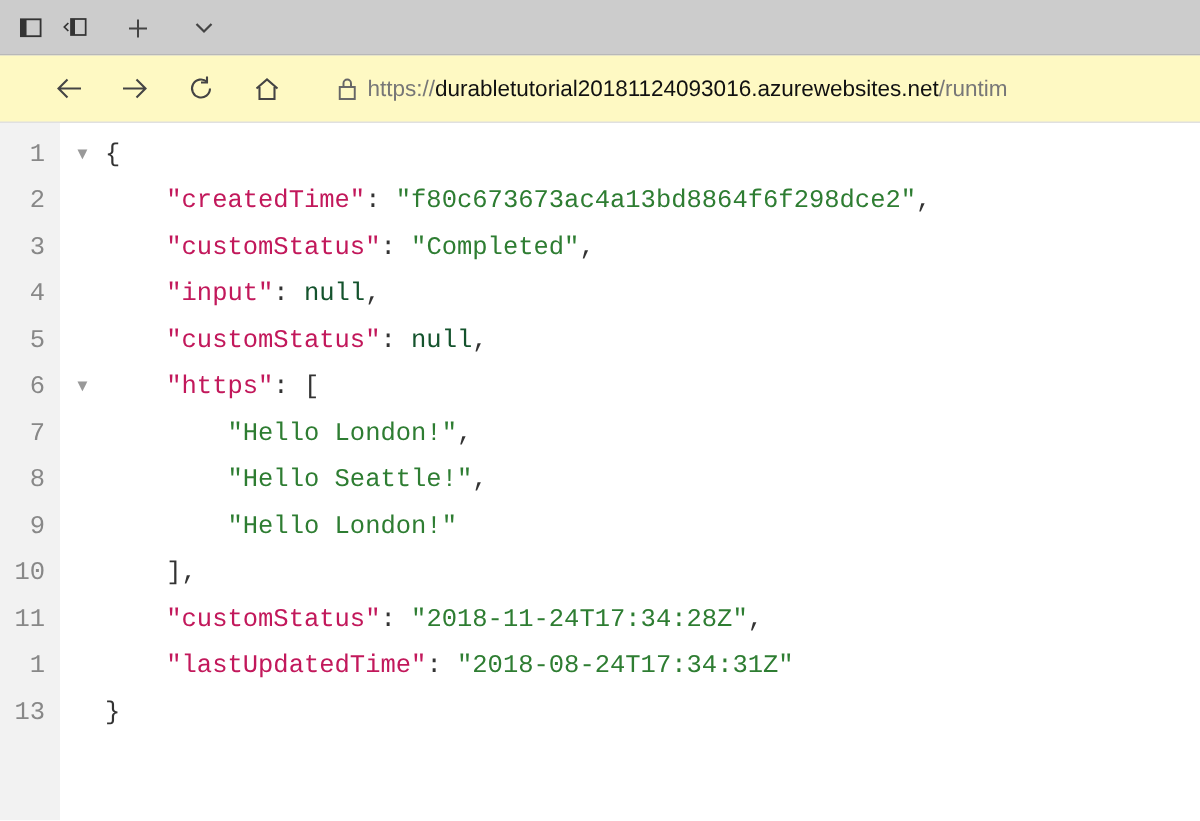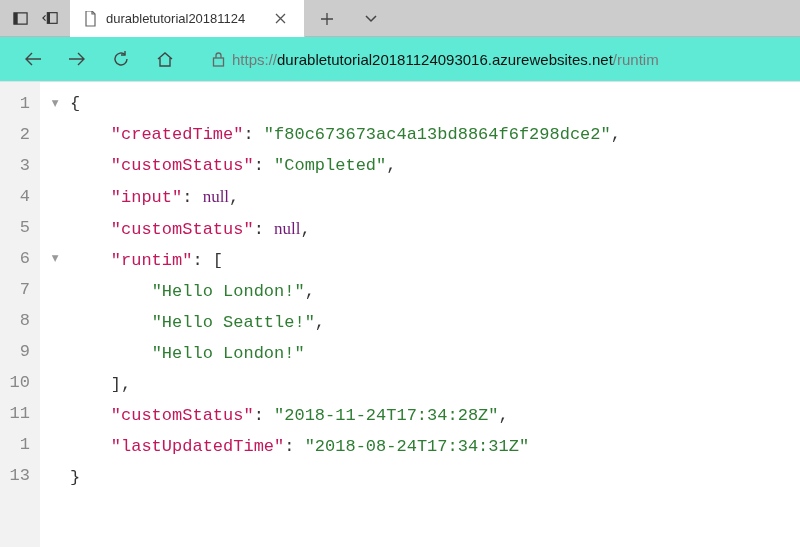--- a/index.html
+++ b/index.html
@@ -74,24 +74,24 @@
       height: 37px;
       display: flex;
       align-items: center;
       justify-content: center;
       color: #444;
     }
     .toolbar {
       height: 45px;
       display: flex;
       align-items: center;
-      padding: 0 12px;
+      padding: 0 25px;
       gap: 2px;
       border-bottom: 1px solid #e0e0e0;
-      background: #5eead4;
+      background: #fef9c3;
     }
     .nav-btn {
       width: 42px;
       height: 40px;
       display: flex;
       align-items: center;
       justify-content: center;
       color: #444;
     }
     .addr-wrap {
@@ -144,21 +144,21 @@
       height: 31px;
       line-height: 31px;
     }
     .code {
       padding: 6px 0;
       white-space: pre;
       color: #333;
     }
     .key { color: #c2185b; }
     .str { color: #2e7d32; }
-    .nul { color: #701a75; font-family: Liberation Serif, serif; }
+    .nul { color: #14532d; }
     .punct { color: #333; }
   </style>
 </head>
 <body>
 
 <div class="titlebar">
   <div class="titlebar-icons">
     <div class="titlebar-icon">
       <svg width="15" height="15" viewBox="0 0 16 16">
           <rect x="1" y="2" width="14" height="12" fill="none" stroke="#333" stroke-width="1.3"></rect>
@@ -166,34 +166,20 @@
         </svg>
     </div>
     <div class="titlebar-icon">
       <svg width="16" height="14" viewBox="0 0 18 14">
           <rect x="6" y="1" width="11" height="12" fill="none" stroke="#333" stroke-width="1.3"></rect>
           <rect x="6" y="1" width="3" height="12" fill="#333"></rect>
           <path d="M4 4 L1 7 L4 10" fill="none" stroke="#333" stroke-width="1.3"></path>
         </svg>
     </div>
   </div>
-  <div class="tab">
-    <span class="tab-favicon">
-      <svg width="13" height="16" viewBox="0 0 13 16">
-          <path d="M2 0h6l3 3v12H2z" fill="none" stroke="#666" stroke-width="1.2"></path>
-          <path d="M8 0v3h3" fill="none" stroke="#666" stroke-width="1.2"></path>
-        </svg>
-    </span>
-    <span class="tab-title">durabletutorial20181124</span>
-    <span class="tab-close">
-      <svg width="11" height="11" viewBox="0 0 11 11">
-          <path d="M1 1l9 9M10 1l-9 9" stroke="#555" stroke-width="1.3"></path>
-        </svg>
-    </span>
-  </div>
   <div class="newtab">
     <svg width="14" height="14" viewBox="0 0 14 14">
         <path d="M7 1v12M1 7h12" stroke="#444" stroke-width="1.3"></path>
       </svg>
   </div>
   <div class="tabdrop">
     <svg width="14" height="10" viewBox="0 0 14 10">
         <path d="M2 2l5 5 5-5" fill="none" stroke="#444" stroke-width="1.5"></path>
       </svg>
   </div>
@@ -261,21 +247,21 @@
     <span class="tri"></span>
     <span class="tri"></span>
     <span class="tri"></span>
     <span class="tri"></span>
   </div>
   <div class="code"><span class="punct">{</span>
     <span class="key">"<span>createdTime</span>"</span><span class="punct">: </span><span class="str">"<span>f80c673673ac4a13bd8864f6f298dce2</span>"</span><span class="punct">,</span>
     <span class="key">"<span>customStatus</span>"</span><span class="punct">: </span><span class="str">"<span>Completed</span>"</span><span class="punct">,</span>
     <span class="key">"<span>input</span>"</span><span class="punct">: </span><span class="nul">null</span><span class="punct">,</span>
     <span class="key">"<span>customStatus</span>"</span><span class="punct">: </span><span class="nul">null</span><span class="punct">,</span>
-    <span class="key">"<span>runtim</span>"</span><span class="punct">: [</span>
+    <span class="key">"<span>https</span>"</span><span class="punct">: [</span>
         <span class="str">"<span>Hello London!</span>"</span><span class="punct">,</span>
         <span class="str">"<span>Hello Seattle!</span>"</span><span class="punct">,</span>
         <span class="str">"<span>Hello London!</span>"</span>
     <span class="punct">],</span>
     <span class="key">"<span>customStatus</span>"</span><span class="punct">: </span><span class="str">"<span>2018-11-24T17:34:28Z</span>"</span><span class="punct">,</span>
     <span class="key">"<span>lastUpdatedTime</span>"</span><span class="punct">: </span><span class="str">"<span>2018-08-24T17:34:31Z</span>"</span>
 <span class="punct">}</span></div>
 </div>
 
 </body></html>

